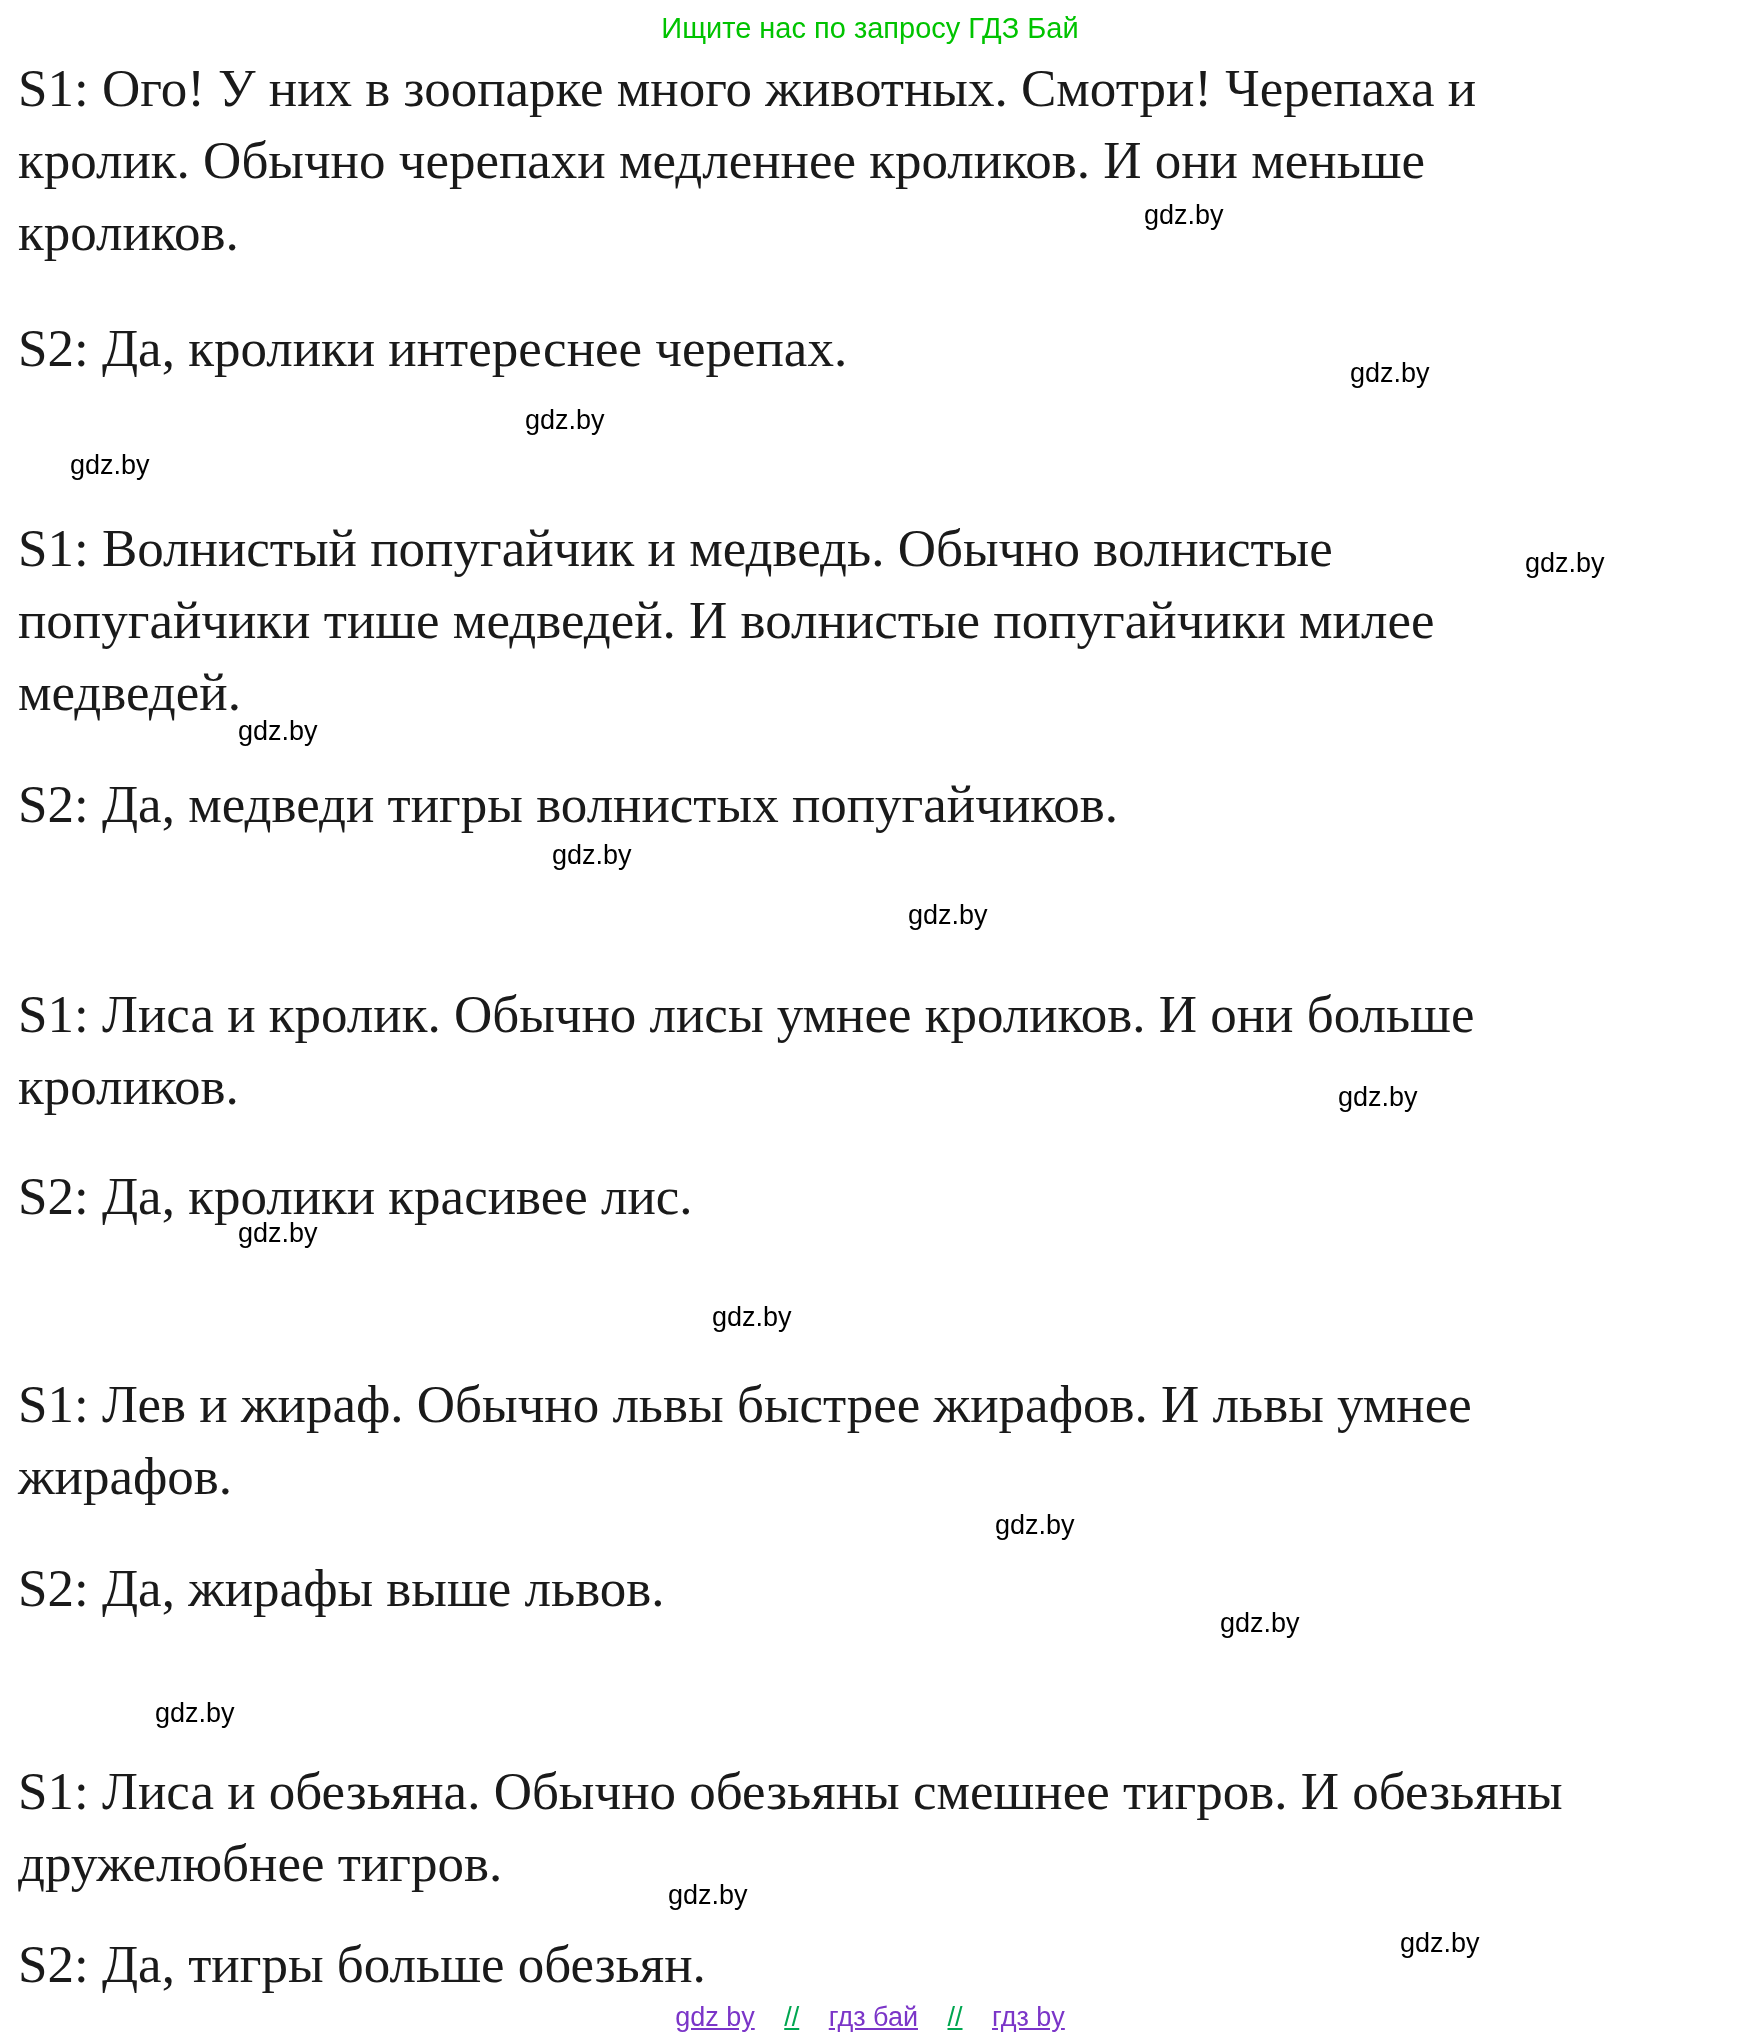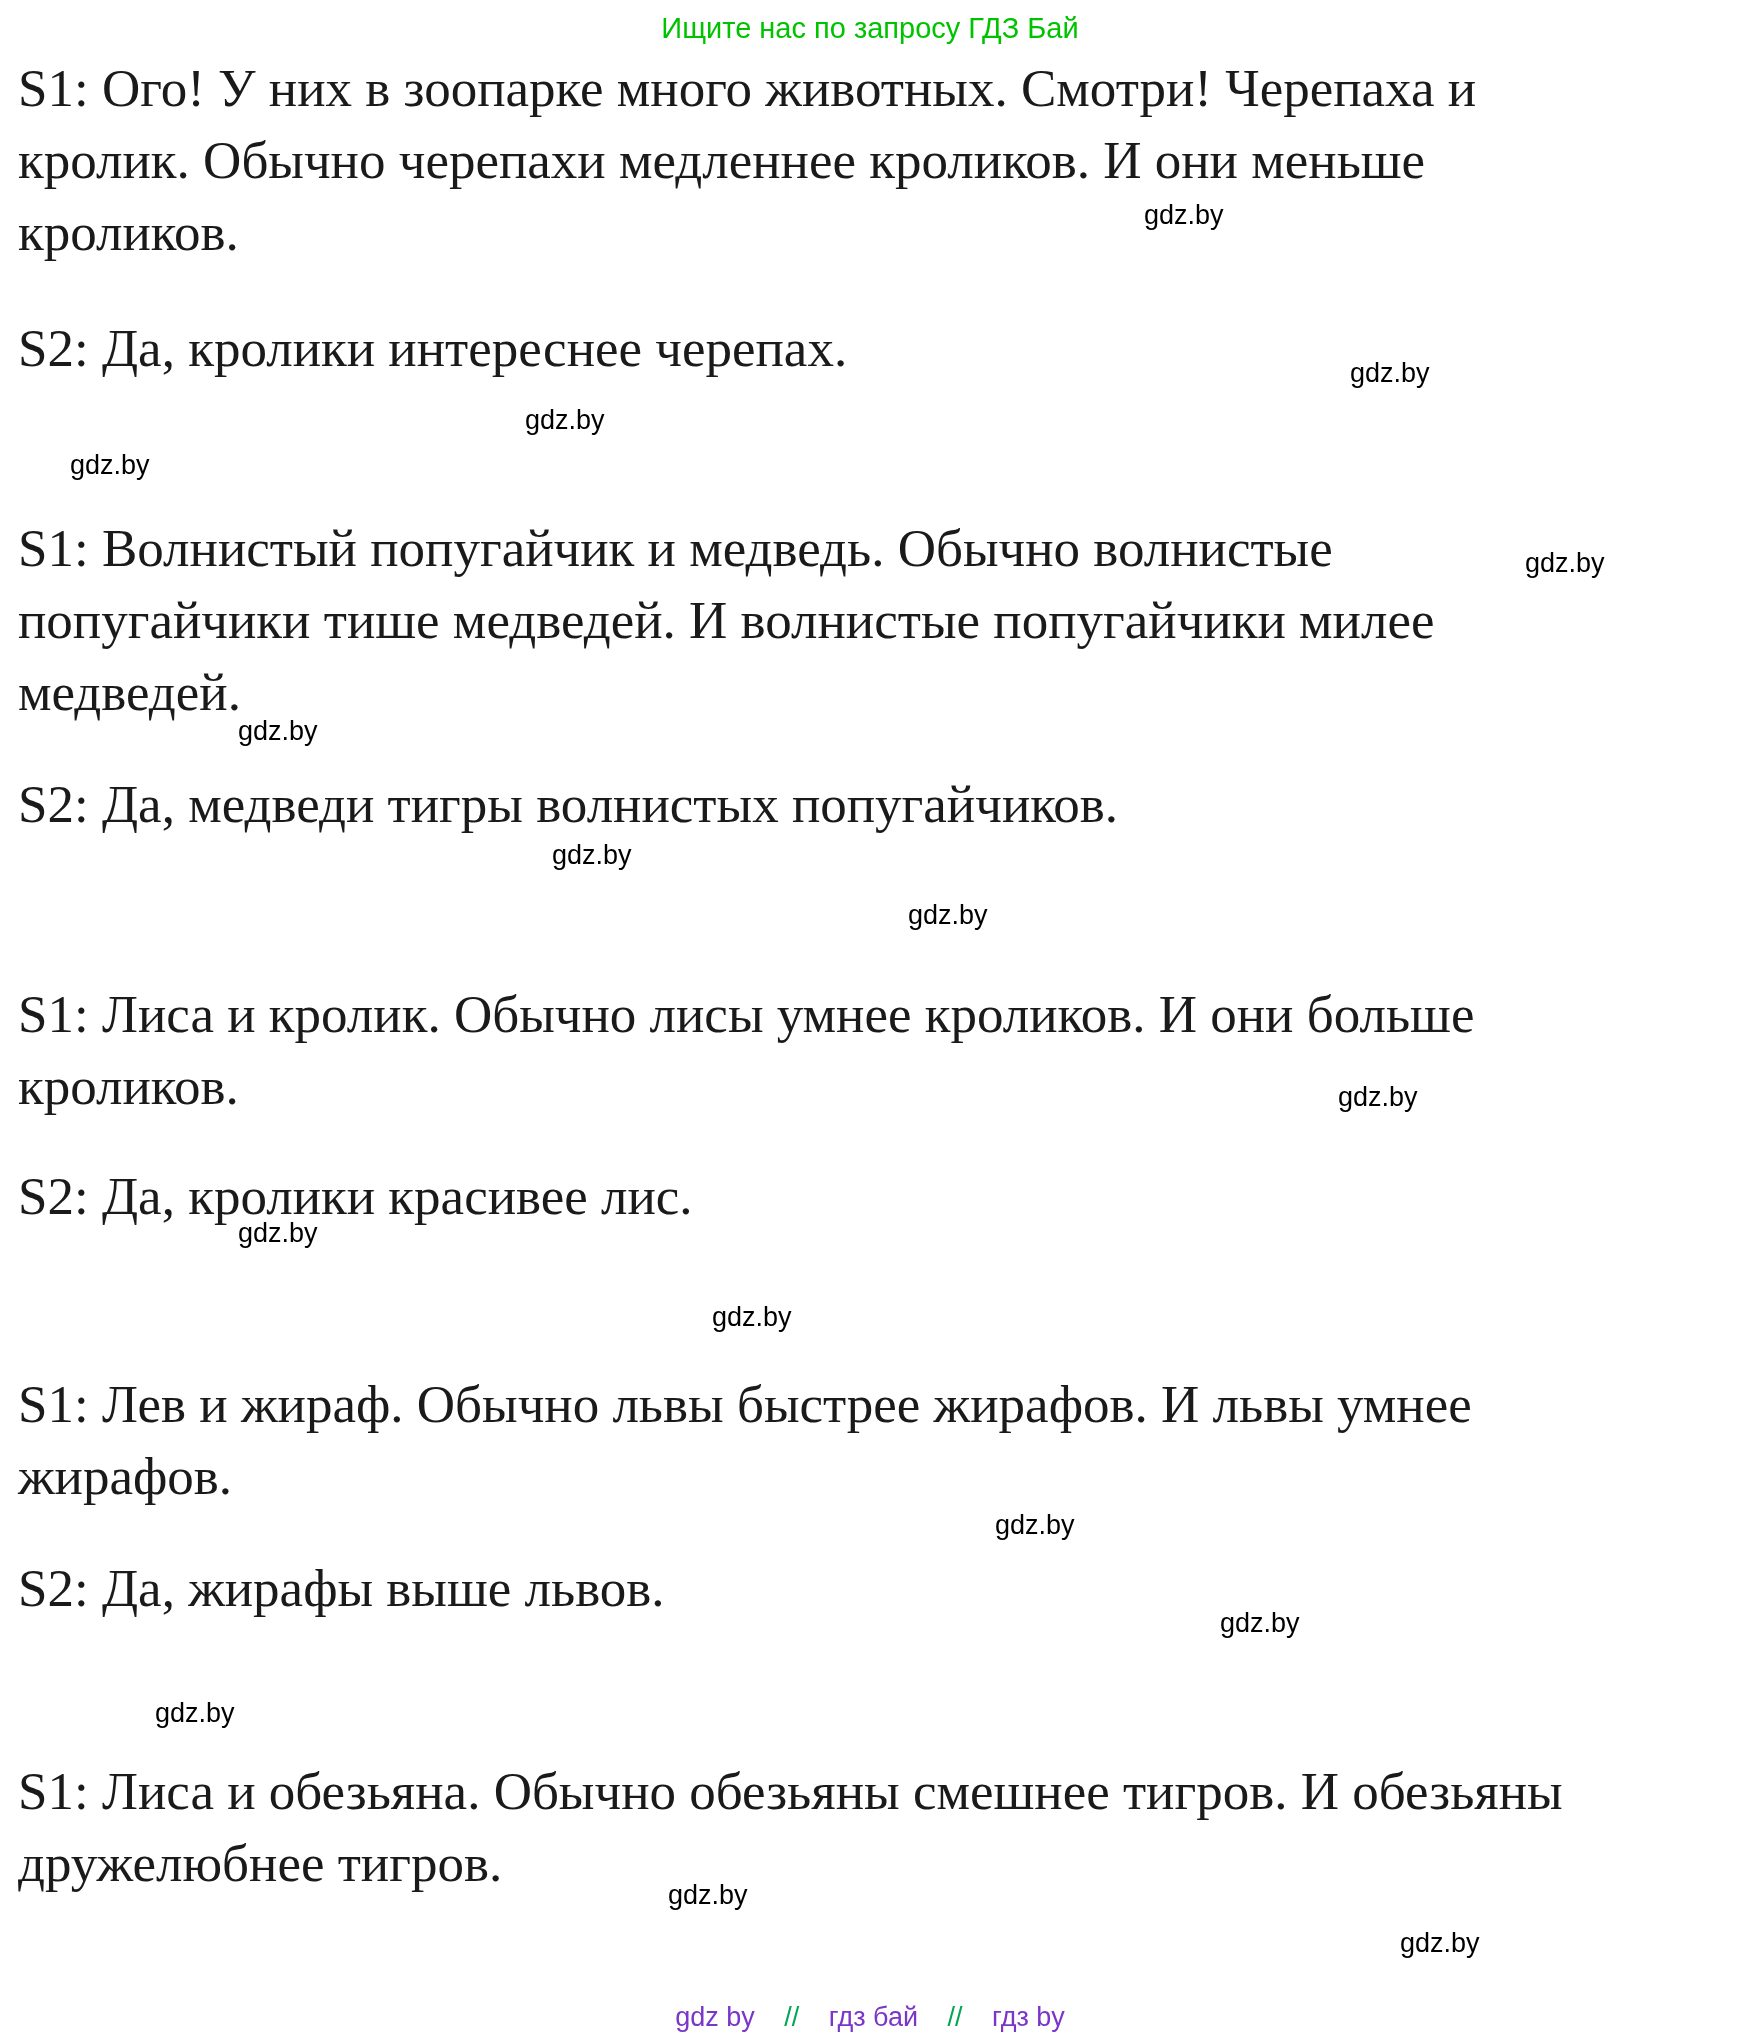--- a/index.html
+++ b/index.html
@@ -41,21 +41,21 @@
   }
   .footer{
     position:absolute;
     top:2002px;
     left:0;
     width:100%;
     text-align:center;
     font-family:"Liberation Sans", sans-serif;
     font-size:27px;
   }
-  .footer span{margin:4px 11px;}
+  .footer span{margin:4px 11px;text-decoration:underline;}
   .fp{color:var(--footer-purple,#7b35c8);}
   .fg{color:var(--footer-green,#00a650);}
 </style>
 </head>
 <body>
 
 <div class="page">
 
   <div class="header">Ищите нас по запросу ГДЗ Бай</div>
 
@@ -68,20 +68,21 @@
 медведей.</div>
   <div class="para" style="top:768px">S2: Да, медведи тигры волнистых попугайчиков.</div>
   <div class="para" style="top:978px">S1: Лиса и кролик. Обычно лисы умнее кроликов. И они больше
 кроликов.</div>
   <div class="para" style="top:1160px">S2: Да, кролики красивее лис.</div>
   <div class="para" style="top:1368px">S1: Лев и жираф. Обычно львы быстрее жирафов. И львы умнее
 жирафов.</div>
   <div class="para" style="top:1552px">S2: Да, жирафы выше львов.</div>
   <div class="para" style="top:1755px">S1: Лиса и обезьяна. Обычно обезьяны смешнее тигров. И обезьяны
 дружелюбнее тигров.</div>
+  <div class="para" style="top:1928px">S2: Да, тигры больше обезьян.</div>
 
   <span class="wm" style="left:1144px;top:200px">gdz.by</span>
   <span class="wm" style="left:1350px;top:358px">gdz.by</span>
   <span class="wm" style="left:525px;top:405px">gdz.by</span>
   <span class="wm" style="left:70px;top:450px">gdz.by</span>
   <span class="wm" style="left:1525px;top:548px">gdz.by</span>
   <span class="wm" style="left:238px;top:716px">gdz.by</span>
   <span class="wm" style="left:552px;top:840px">gdz.by</span>
   <span class="wm" style="left:908px;top:900px">gdz.by</span>
   <span class="wm" style="left:1338px;top:1082px">gdz.by</span>

